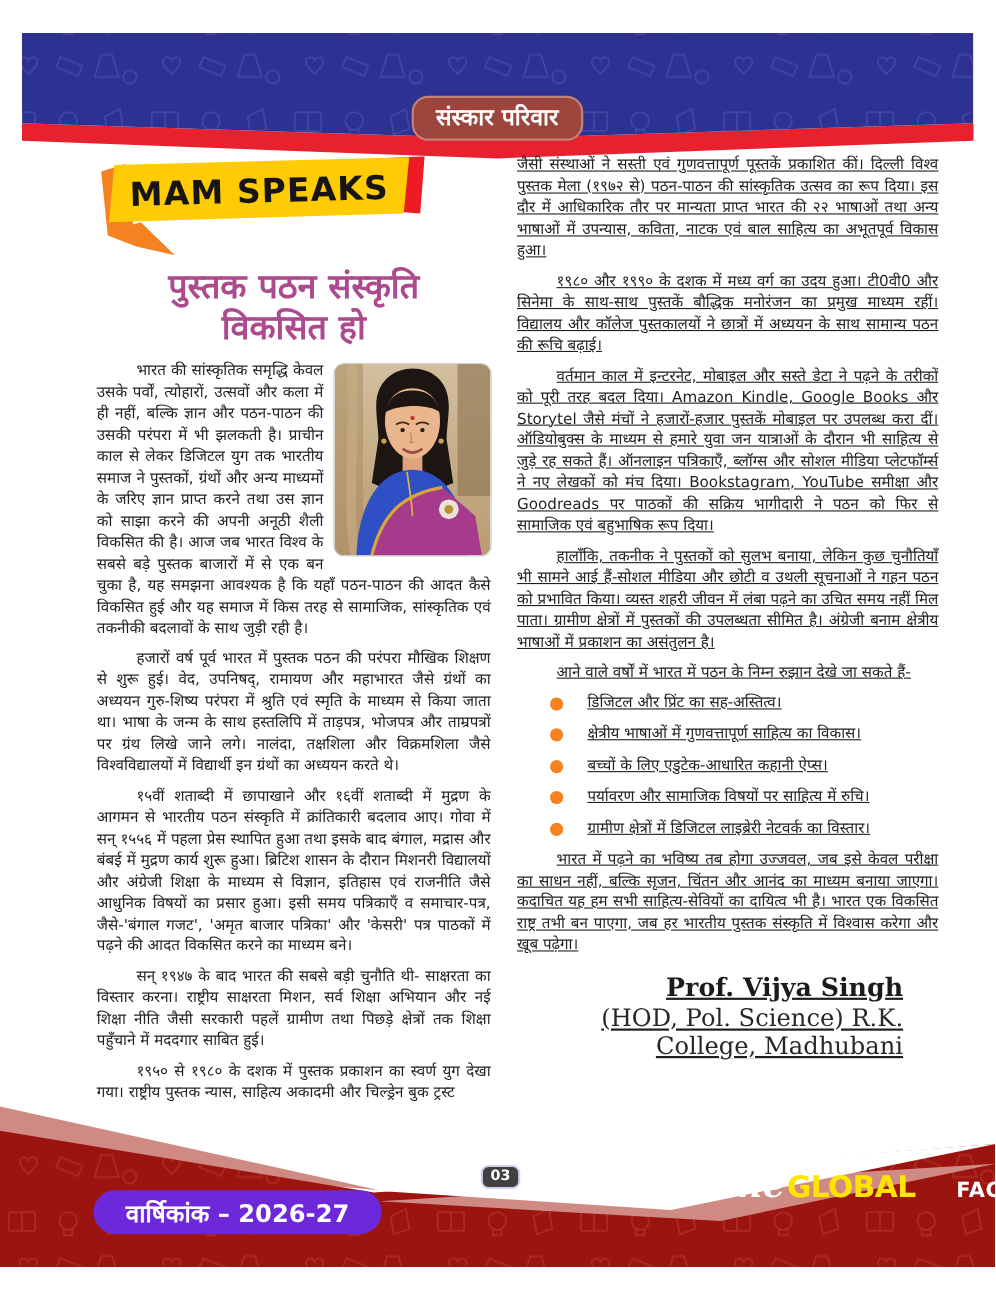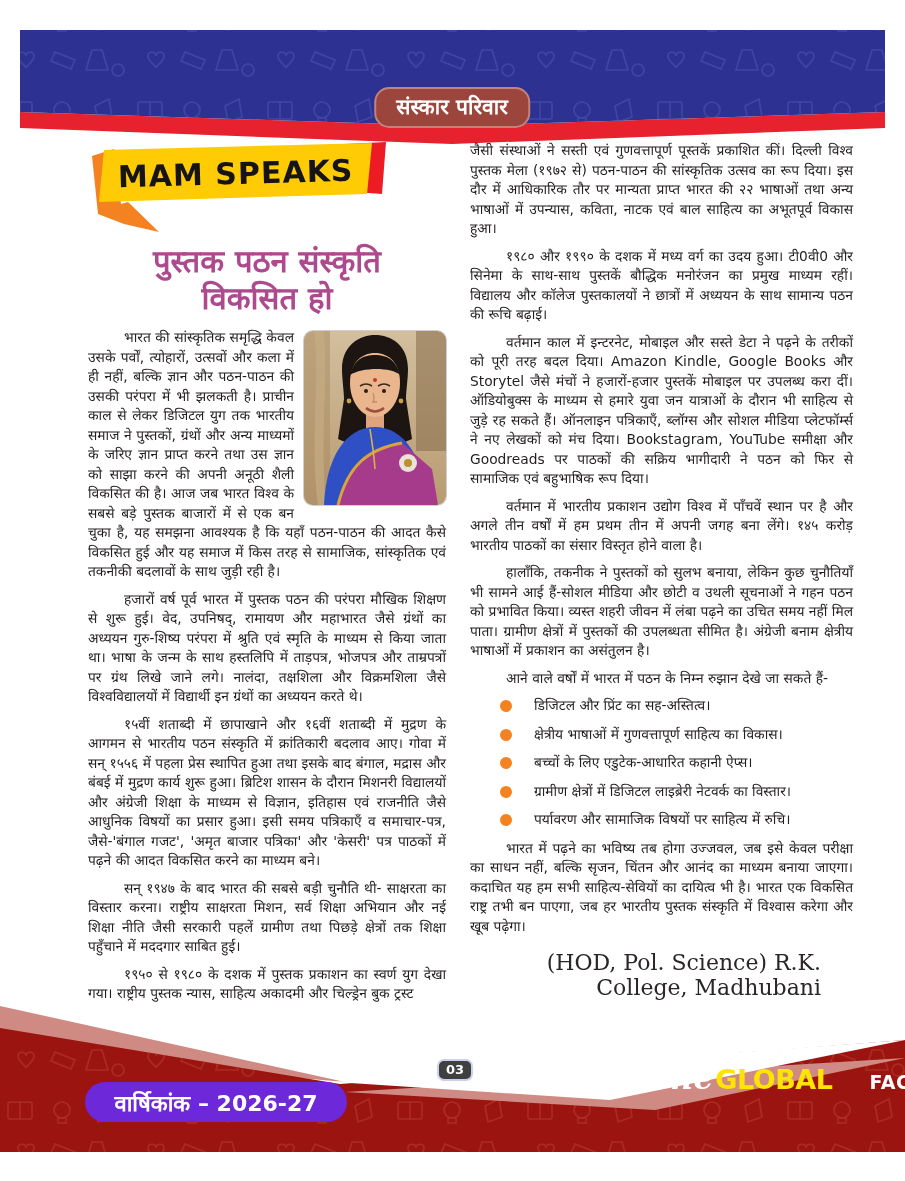--- a/index.html
+++ b/index.html
@@ -7,21 +7,21 @@
          font-family:"DejaVu Sans", sans-serif; color:#221e1f;padding-left:28px;}
 
   
   .header-svg {position:absolute; top:0; left:0; display:block;}
   .sanskar-badge {position:absolute; top:87px; left:452px; transform:translateX(-50%);
     background:#9c453c; border:2px solid #c2847a; border-radius:15px;
     padding:3px 20px 6px 20px; color:#ffffff; font-size:21px; font-weight:bold; white-space:nowrap;}
 
   
   .col-left  {position:absolute; left:88px;  top:142px; width:358px;}
-  .col-right {position:absolute; left:470px; top:141px; width:383px;}
+  .col-right {position:absolute; left:470px; top:141px; width:383px;text-decoration:underline;}
 
   .mam-wrap {position:relative; margin-left:-24px; height:97px;}
 
   .title {font-size:31px; line-height:37px; font-weight:bold; color:#ad4a8e;
           text-align:center; margin:4px 0 11px 0;}
 
   .para {font-size:13.8px; line-height:19.5px; text-align:justify; text-indent:36px;
          margin:0 0 8px 0;}
   .para.no-indent {text-indent:0;}
 
@@ -147,51 +147,51 @@
     <p class="para">हजारों वर्ष पूर्व भारत में पुस्तक पठन की परंपरा मौखिक शिक्षण से शुरू हुई। वेद, उपनिषद्, रामायण और महाभारत जैसे ग्रंथों का अध्ययन गुरु-शिष्य परंपरा में श्रुति एवं स्मृति के माध्यम से किया जाता था। भाषा के जन्म के साथ हस्तलिपि में ताड़पत्र, भोजपत्र और ताम्रपत्रों पर ग्रंथ लिखे जाने लगे। नालंदा, तक्षशिला और विक्रमशिला जैसे विश्वविद्यालयों में विद्यार्थी इन ग्रंथों का अध्ययन करते थे।</p>
     <p class="para">१५वीं शताब्दी में छापाखाने और १६वीं शताब्दी में मुद्रण के आगमन से भारतीय पठन संस्कृति में क्रांतिकारी बदलाव आए। गोवा में सन् १५५६ में पहला प्रेस स्थापित हुआ तथा इसके बाद बंगाल, मद्रास और बंबई में मुद्रण कार्य शुरू हुआ। ब्रिटिश शासन के दौरान मिशनरी विद्यालयों और अंग्रेजी शिक्षा के माध्यम से विज्ञान, इतिहास एवं राजनीति जैसे आधुनिक विषयों का प्रसार हुआ। इसी समय पत्रिकाएँ व समाचार-पत्र, जैसे-'बंगाल गजट', 'अमृत बाजार पत्रिका' और 'केसरी' पत्र पाठकों में पढ़ने की आदत विकसित करने का माध्यम बने।</p>
     <p class="para">सन् १९४७ के बाद भारत की सबसे बड़ी चुनौति थी- साक्षरता का विस्तार करना। राष्ट्रीय साक्षरता मिशन, सर्व शिक्षा अभियान और नई शिक्षा नीति जैसी सरकारी पहलें ग्रामीण तथा पिछड़े क्षेत्रों तक शिक्षा पहुँचाने में मददगार साबित हुई।</p>
     <p class="para">१९५० से १९८० के दशक में पुस्तक प्रकाशन का स्वर्ण युग देखा गया। राष्ट्रीय पुस्तक न्यास, साहित्य अकादमी और चिल्ड्रेन बुक ट्रस्ट</p>
   </div>
 
   <div class="col-right">
     <p class="para no-indent">जैसी संस्थाओं ने सस्ती एवं गुणवत्तापूर्ण पूस्तकें प्रकाशित कीं। दिल्ली विश्व पुस्तक मेला (१९७२ से) पठन-पाठन की सांस्कृतिक उत्सव का रूप दिया। इस दौर में आधिकारिक तौर पर मान्यता प्राप्त भारत की २२ भाषाओं तथा अन्य भाषाओं में उपन्यास, कविता, नाटक एवं बाल साहित्य का अभूतपूर्व विकास हुआ।</p>
     <p class="para">१९८० और १९९० के दशक में मध्य वर्ग का उदय हुआ। टी0वी0 और सिनेमा के साथ-साथ पुस्तकें बौद्धिक मनोरंजन का प्रमुख माध्यम रहीं। विद्यालय और कॉलेज पुस्तकालयों ने छात्रों में अध्ययन के साथ सामान्य पठन की रूचि बढ़ाई।</p>
     <p class="para">वर्तमान काल में इन्टरनेट, मोबाइल और सस्ते डेटा ने पढ़ने के तरीकों को पूरी तरह बदल दिया। Amazon Kindle, Google Books और Storytel जैसे मंचों ने हजारों-हजार पुस्तकें मोबाइल पर उपलब्ध करा दीं। ऑडियोबुक्स के माध्यम से हमारे युवा जन यात्राओं के दौरान भी साहित्य से जुड़े रह सकते हैं। ऑनलाइन पत्रिकाएँ, ब्लॉग्स और सोशल मीडिया प्लेटफॉर्म्स ने नए लेखकों को मंच दिया। Bookstagram, YouTube समीक्षा और Goodreads पर पाठकों की सक्रिय भागीदारी ने पठन को फिर से सामाजिक एवं बहुभाषिक रूप दिया।</p>
-    <p class="para">वर्तमान में भारतीय प्रकाशन उद्योग विश्व में पाँचवें स्थान पर है और अगले तीन वर्षों में हम प्रथम तीन में अपनी जगह बना लेंगे। १४५ करोड़ भारतीय पाठकों का संसार विस्तृत होने वाला है।</p>
     <p class="para">हालाँकि, तकनीक ने पुस्तकों को सुलभ बनाया, लेकिन कुछ चुनौतियाँ भी सामने आई हैं-सोशल मीडिया और छोटी व उथली सूचनाओं ने गहन पठन को प्रभावित किया। व्यस्त शहरी जीवन में लंबा पढ़ने का उचित समय नहीं मिल पाता। ग्रामीण क्षेत्रों में पुस्तकों की उपलब्धता सीमित है। अंग्रेजी बनाम क्षेत्रीय भाषाओं में प्रकाशन का असंतुलन है।</p>
 
     <p class="para">आने वाले वर्षों में भारत में पठन के निम्न रुझान देखे जा सकते हैं-</p>
 
     <div class="trends">
       <div class="trend">
         <span class="dot"></span>
         <span>डिजिटल और प्रिंट का सह-अस्तित्व।</span>
       </div>
       <div class="trend">
         <span class="dot"></span>
         <span>क्षेत्रीय भाषाओं में गुणवत्तापूर्ण साहित्य का विकास।</span>
       </div>
       <div class="trend">
         <span class="dot"></span>
         <span>बच्चों के लिए एडुटेक-आधारित कहानी ऐप्स।</span>
       </div>
       <div class="trend">
         <span class="dot"></span>
+        <span>पर्यावरण और सामाजिक विषयों पर साहित्य में रुचि।</span>
+      </div>
+      <div class="trend">
+        <span class="dot"></span>
         <span>ग्रामीण क्षेत्रों में डिजिटल लाइब्रेरी नेटवर्क का विस्तार।</span>
       </div>
-      <div class="trend">
-        <span class="dot"></span>
-        <span>पर्यावरण और सामाजिक विषयों पर साहित्य में रुचि।</span>
-      </div>
     </div>
 
     <p class="para">भारत में पढ़ने का भविष्य तब होगा उज्जवल, जब इसे केवल परीक्षा का साधन नहीं, बल्कि सृजन, चिंतन और आनंद का माध्यम बनाया जाएगा। कदाचित यह हम सभी साहित्य-सेवियों का दायित्व भी है। भारत एक विकसित राष्ट्र तभी बन पाएगा, जब हर भारतीय पुस्तक संस्कृति में विश्वास करेगा और खूब पढ़ेगा।</p>
 
     <div class="author">
+      <div class="author-name">Prof. Vijya Singh</div>
       <div class="author-title">(HOD, Pol. Science) R.K. College, Madhubani</div>
     </div>
   </div>
 
   <svg class="footer-svg" width="905" height="181" viewBox="0 0 905 181" aria-hidden="true">
     <defs>
       <pattern id="pat-red" width="130" height="92" patternUnits="userSpaceOnUse">
         <g fill="none" stroke="#b23128" stroke-width="1.6" opacity="0.75">
           <rect x="8" y="10" width="24" height="17" rx="2"></rect>
           <line x1="20" y1="10" x2="20" y2="27"></line>

